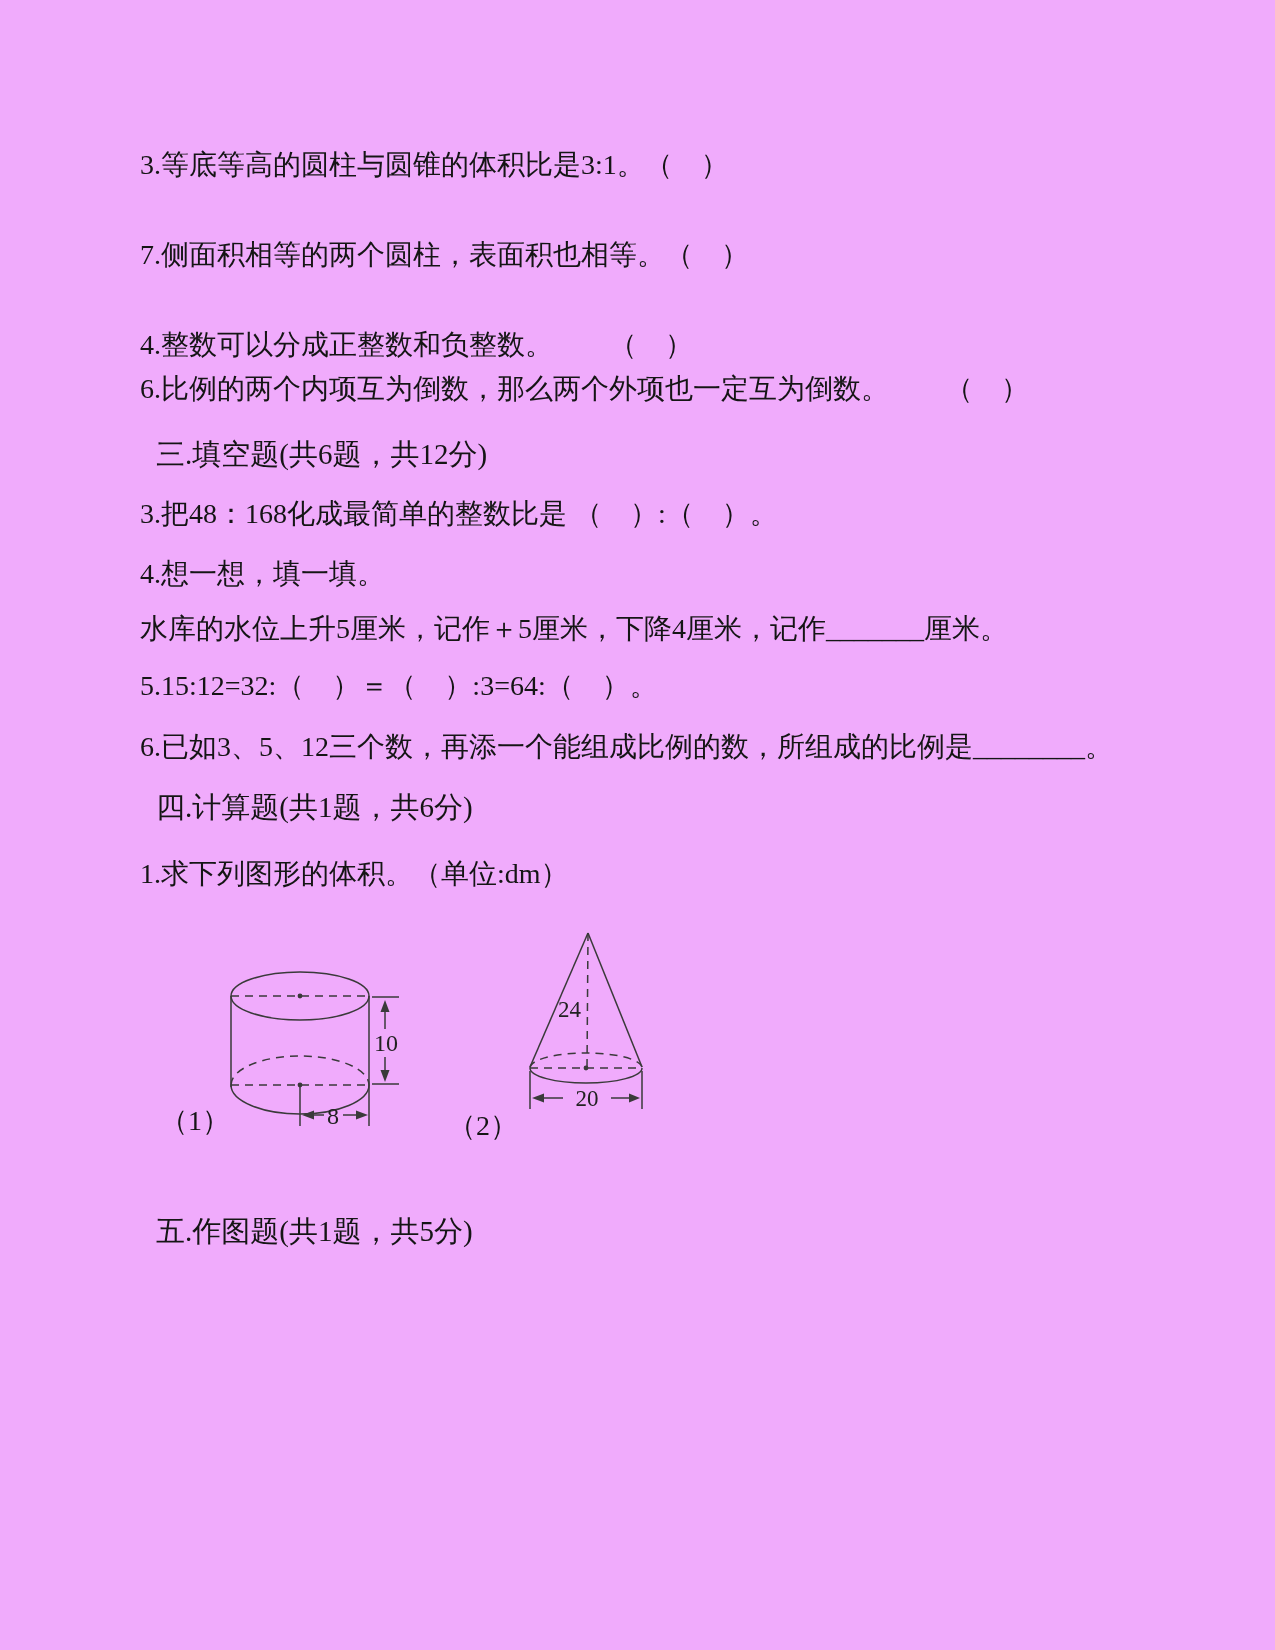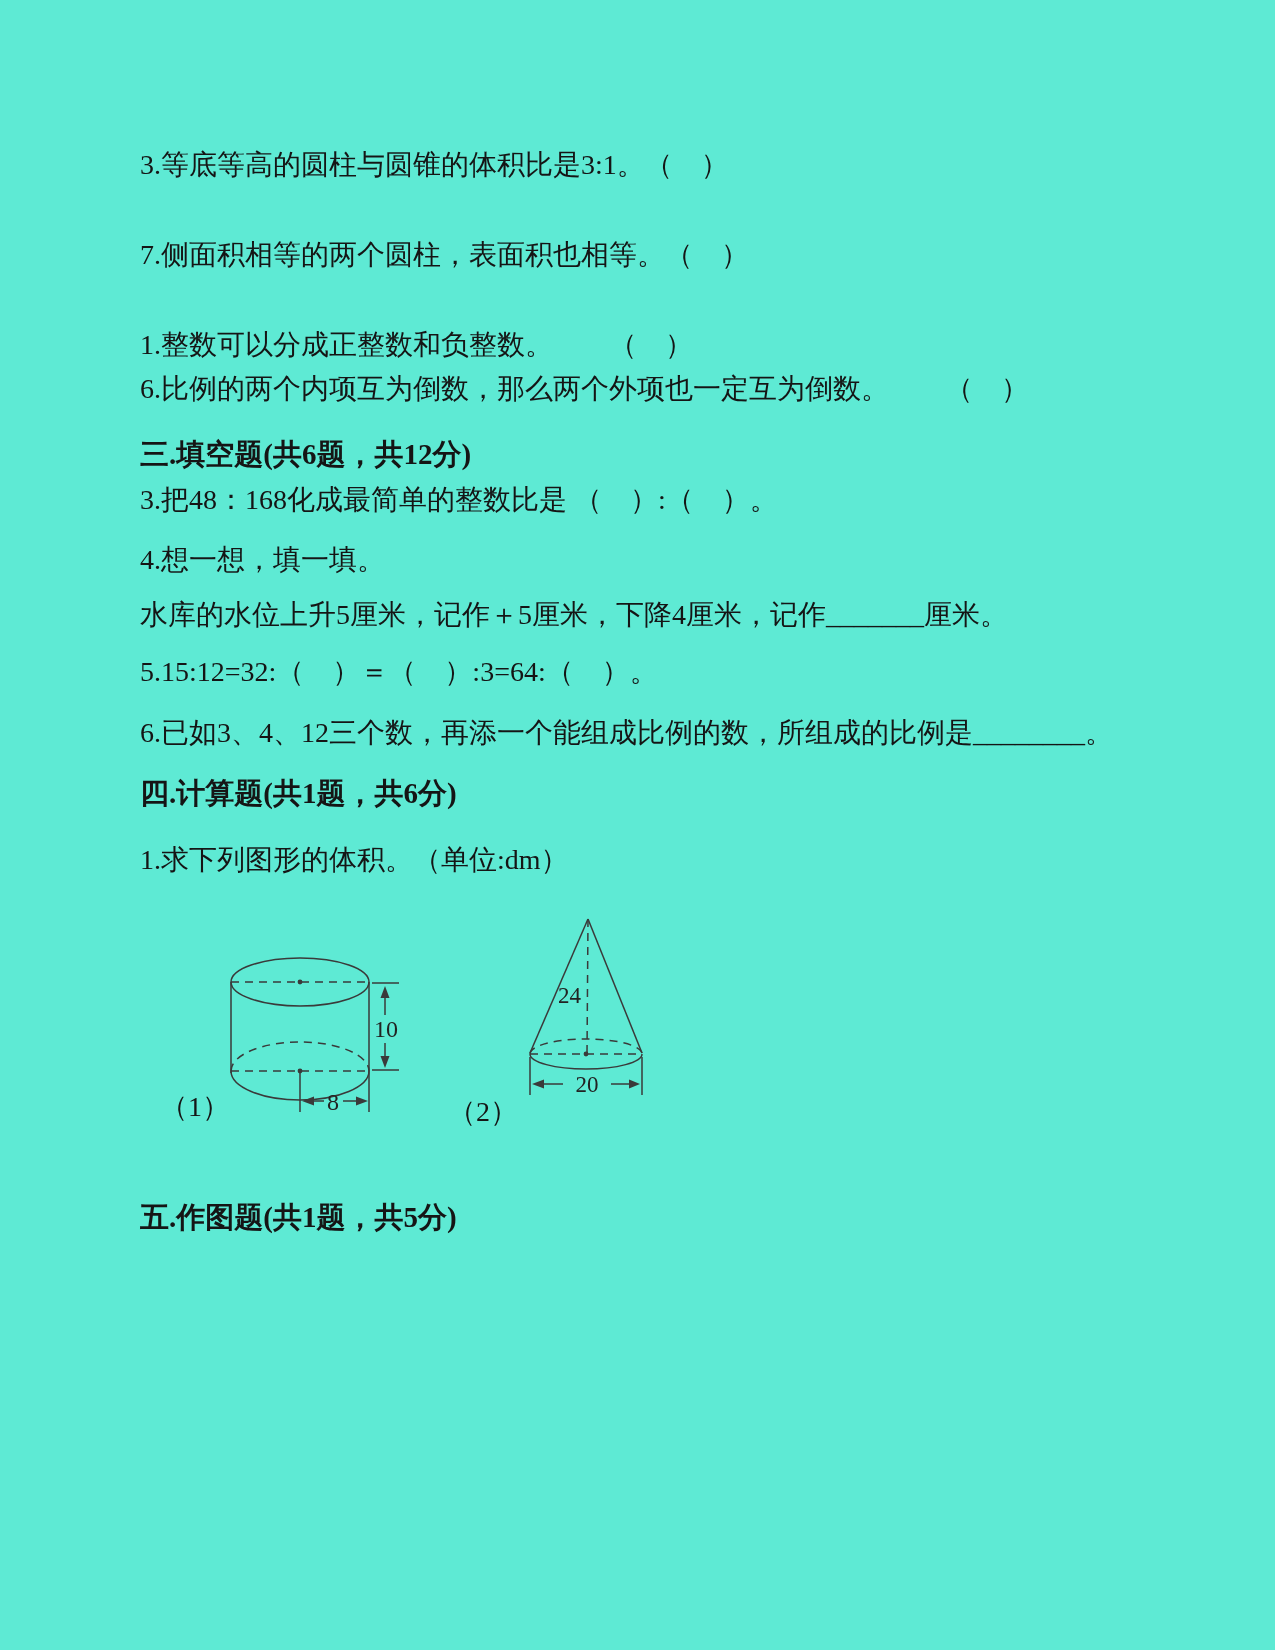--- a/index.html
+++ b/index.html
@@ -1,56 +1,56 @@
 <!DOCTYPE html>
 <html><head>
 <meta charset="utf-8">
 <style>
   html,body{margin:0;padding:0;background:#e9e9e9;}
   .page{
     position:relative;
     width:1275px;height:1650px;
     margin:0 auto;
-    background:#5eead4;
+    background:#f0abfc;
     box-sizing:border-box;
     padding:143px 120px 0 140px;
     font-family:"Liberation Serif","DejaVu Serif",serif;
     font-size:28px;
     color:#151515;
     overflow:hidden;
   }
   .q{margin:0;line-height:44px;white-space:pre-wrap;}
-  .heading{margin:0;line-height:44px;font-weight:700;font-size:29px;}
+  .heading{margin:16px;line-height:44px;font-weight:400;font-size:29px;}
   .figures{position:relative;height:245px;}
   .fig{position:absolute;}
   .fig-label{position:absolute;line-height:30px;}
   svg text{font-family:"Liberation Serif","DejaVu Serif",serif;fill:#222;}
   .stroke{stroke:#3a3a3a;stroke-width:1.5;fill:none;}
   .dash{stroke-dasharray:8 6;}
   .arrow{fill:#3a3a3a;stroke:none;}
 </style>
 </head>
 <body>
 
 <div class="page">
 
   <div class="q">3.等底等高的圆柱与圆锥的体积比是3:1。（　）</div>
   <div class="q" style="margin-top:46px">7.侧面积相等的两个圆柱，表面积也相等。（　）</div>
-  <div class="q" style="margin-top:46px">1.整数可以分成正整数和负整数。　　（　）</div>
+  <div class="q" style="margin-top:46px">4.整数可以分成正整数和负整数。　　（　）</div>
   <div class="q" style="margin-top:0">6.比例的两个内项互为倒数，那么两个外项也一定互为倒数。　　（　）</div>
 
   <div class="heading" style="margin-top:21px">三.填空题(共6题，共12分)</div>
 
 
 
   <div class="q" style="margin-top:2px">3.把48：168化成最简单的整数比是 （　）:（　）。</div>
   <div class="q" style="margin-top:16px">4.想一想，填一填。</div>
   <div class="q" style="margin-top:11px">水库的水位上升5厘米，记作＋5厘米，下降4厘米，记作_______厘米。</div>
   <div class="q" style="margin-top:13px">5.15:12=32:（　）＝（　）:3=64:（　）。</div>
-  <div class="q" style="margin-top:17px">6.已如3、4、12三个数，再添一个能组成比例的数，所组成的比例是________。</div>
+  <div class="q" style="margin-top:17px">6.已如3、5、12三个数，再添一个能组成比例的数，所组成的比例是________。</div>
 
   <div class="heading" style="margin-top:16px">四.计算题(共1题，共6分)</div>
 
   <div class="q" style="margin-top:23px">1.求下列图形的体积。（单位:dm）</div>
 
   <div class="figures" style="margin-top:12px">
 
     <svg class="fig" style="left:76px;top:0" width="190" height="224" viewBox="0 0 190 224">
 
       <ellipse class="stroke" cx="84" cy="88" rx="69" ry="24"></ellipse>

